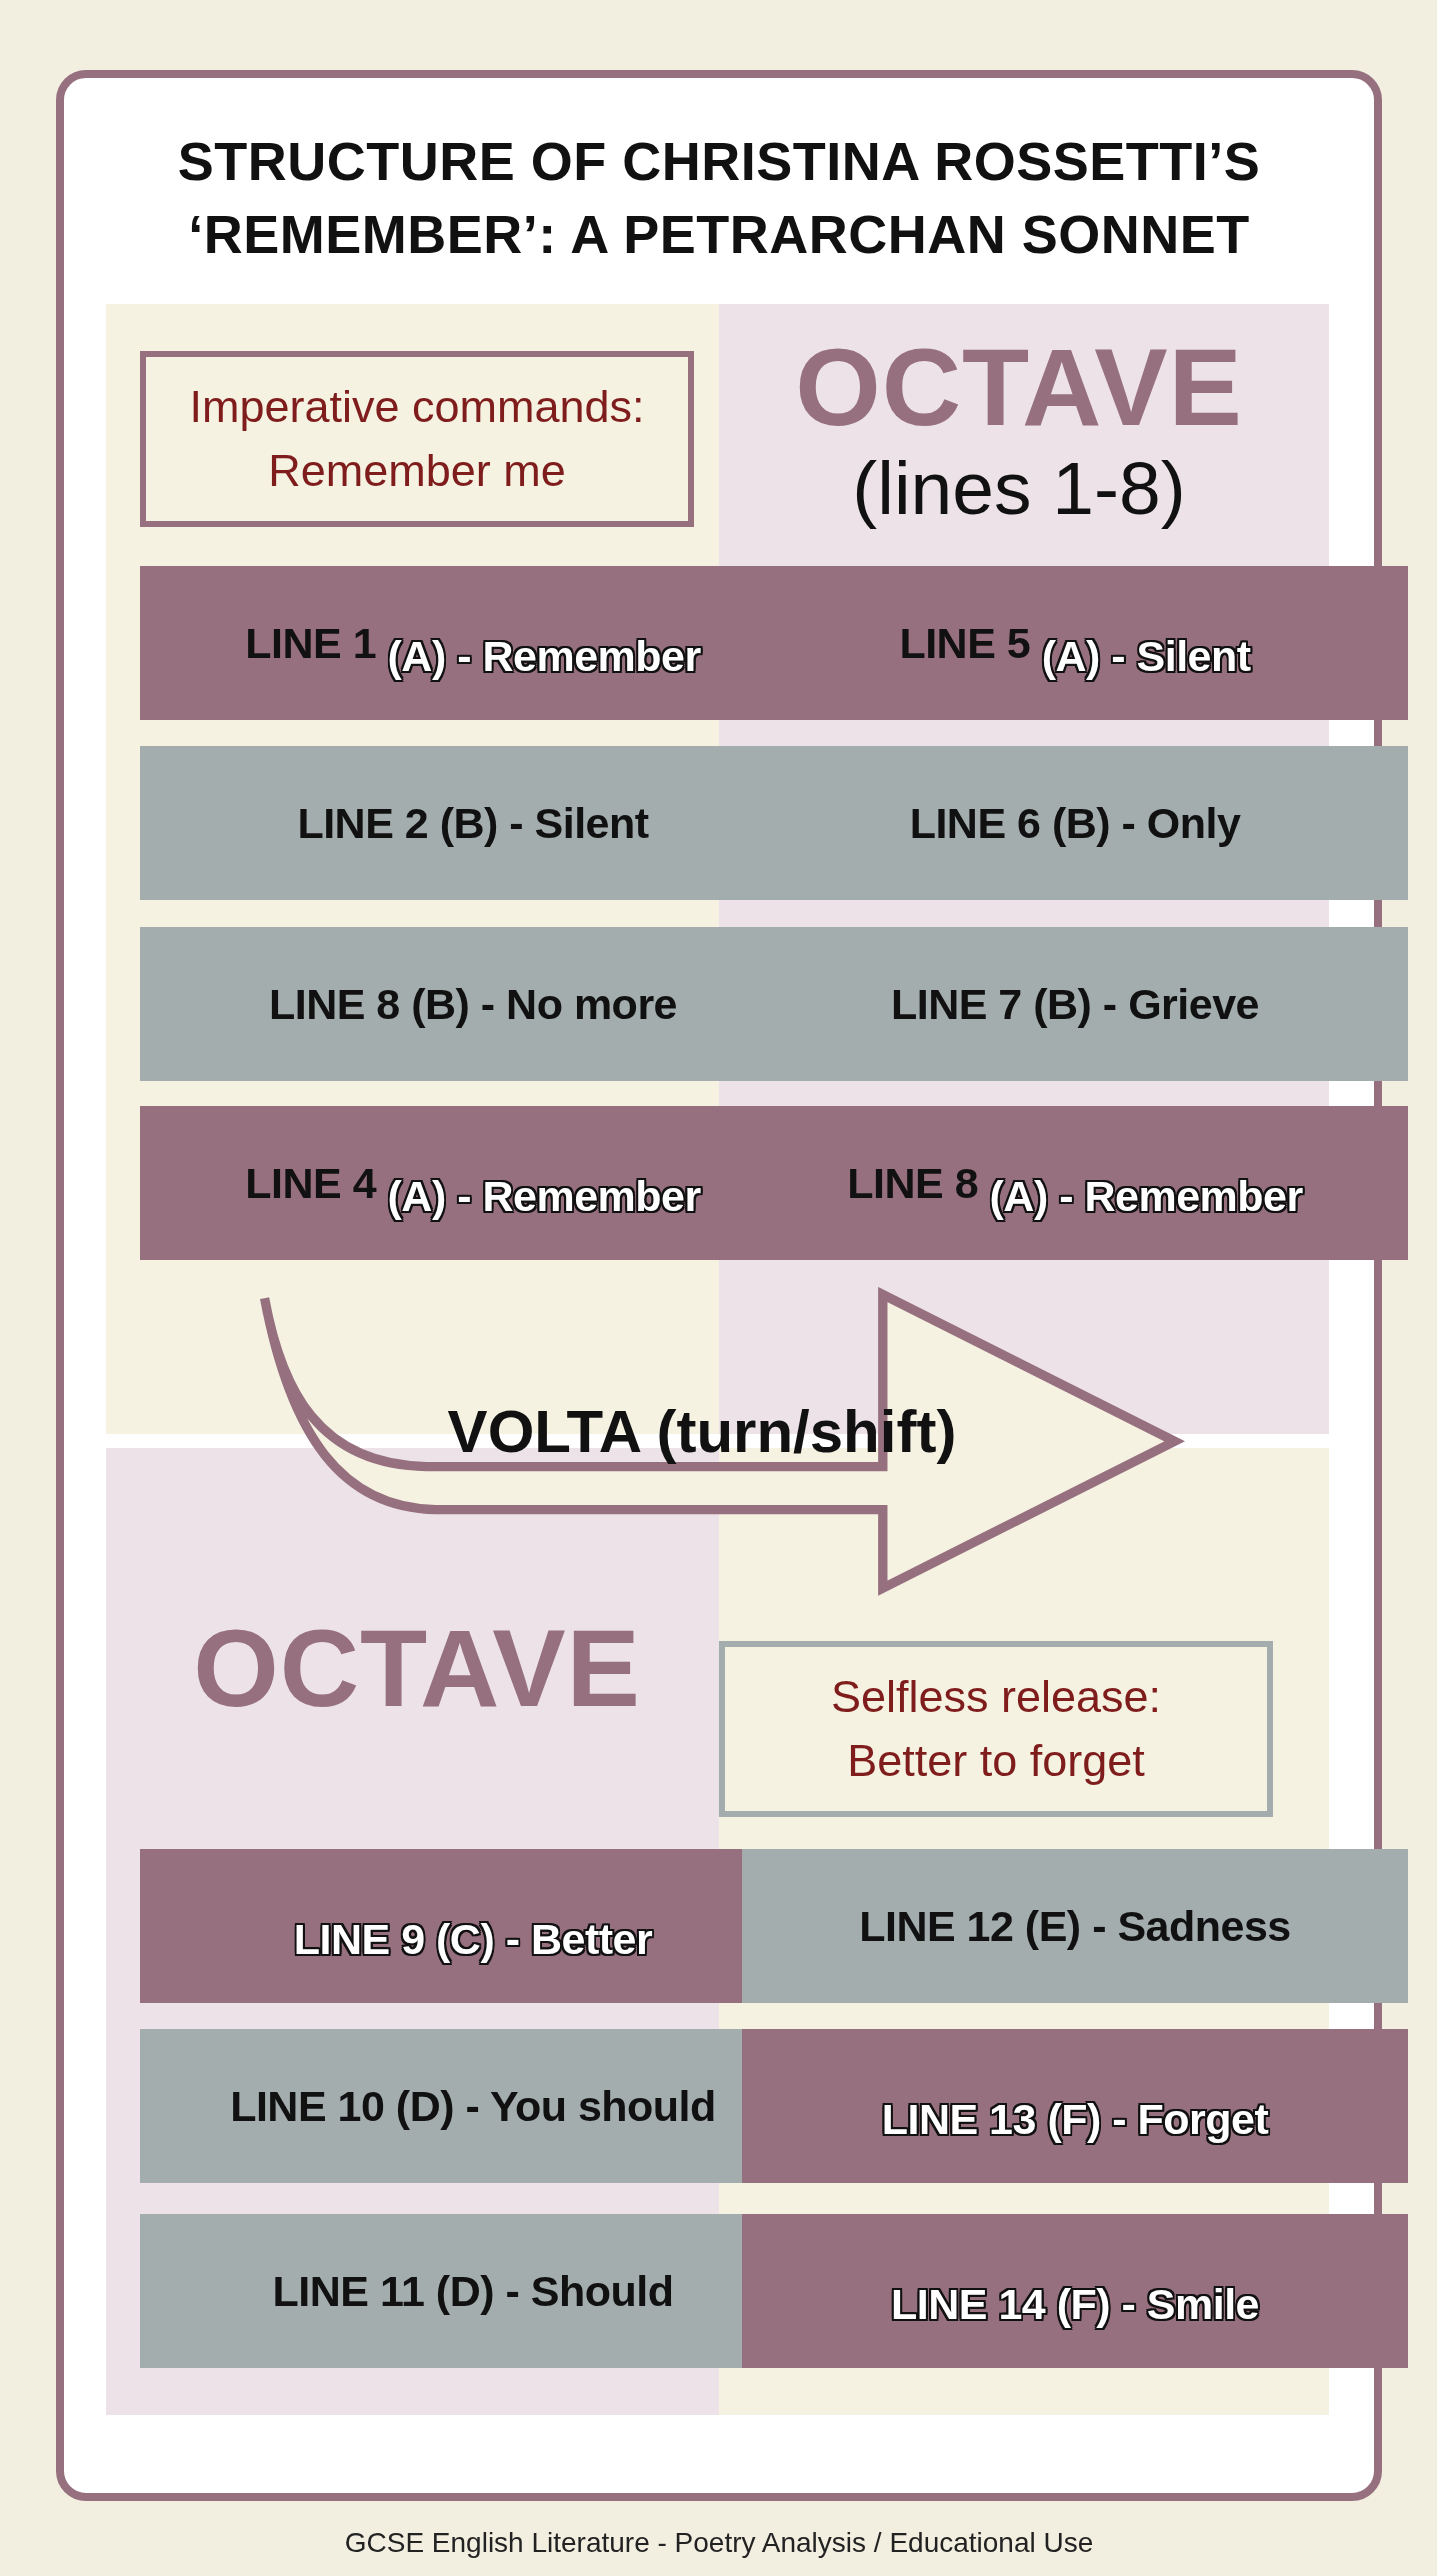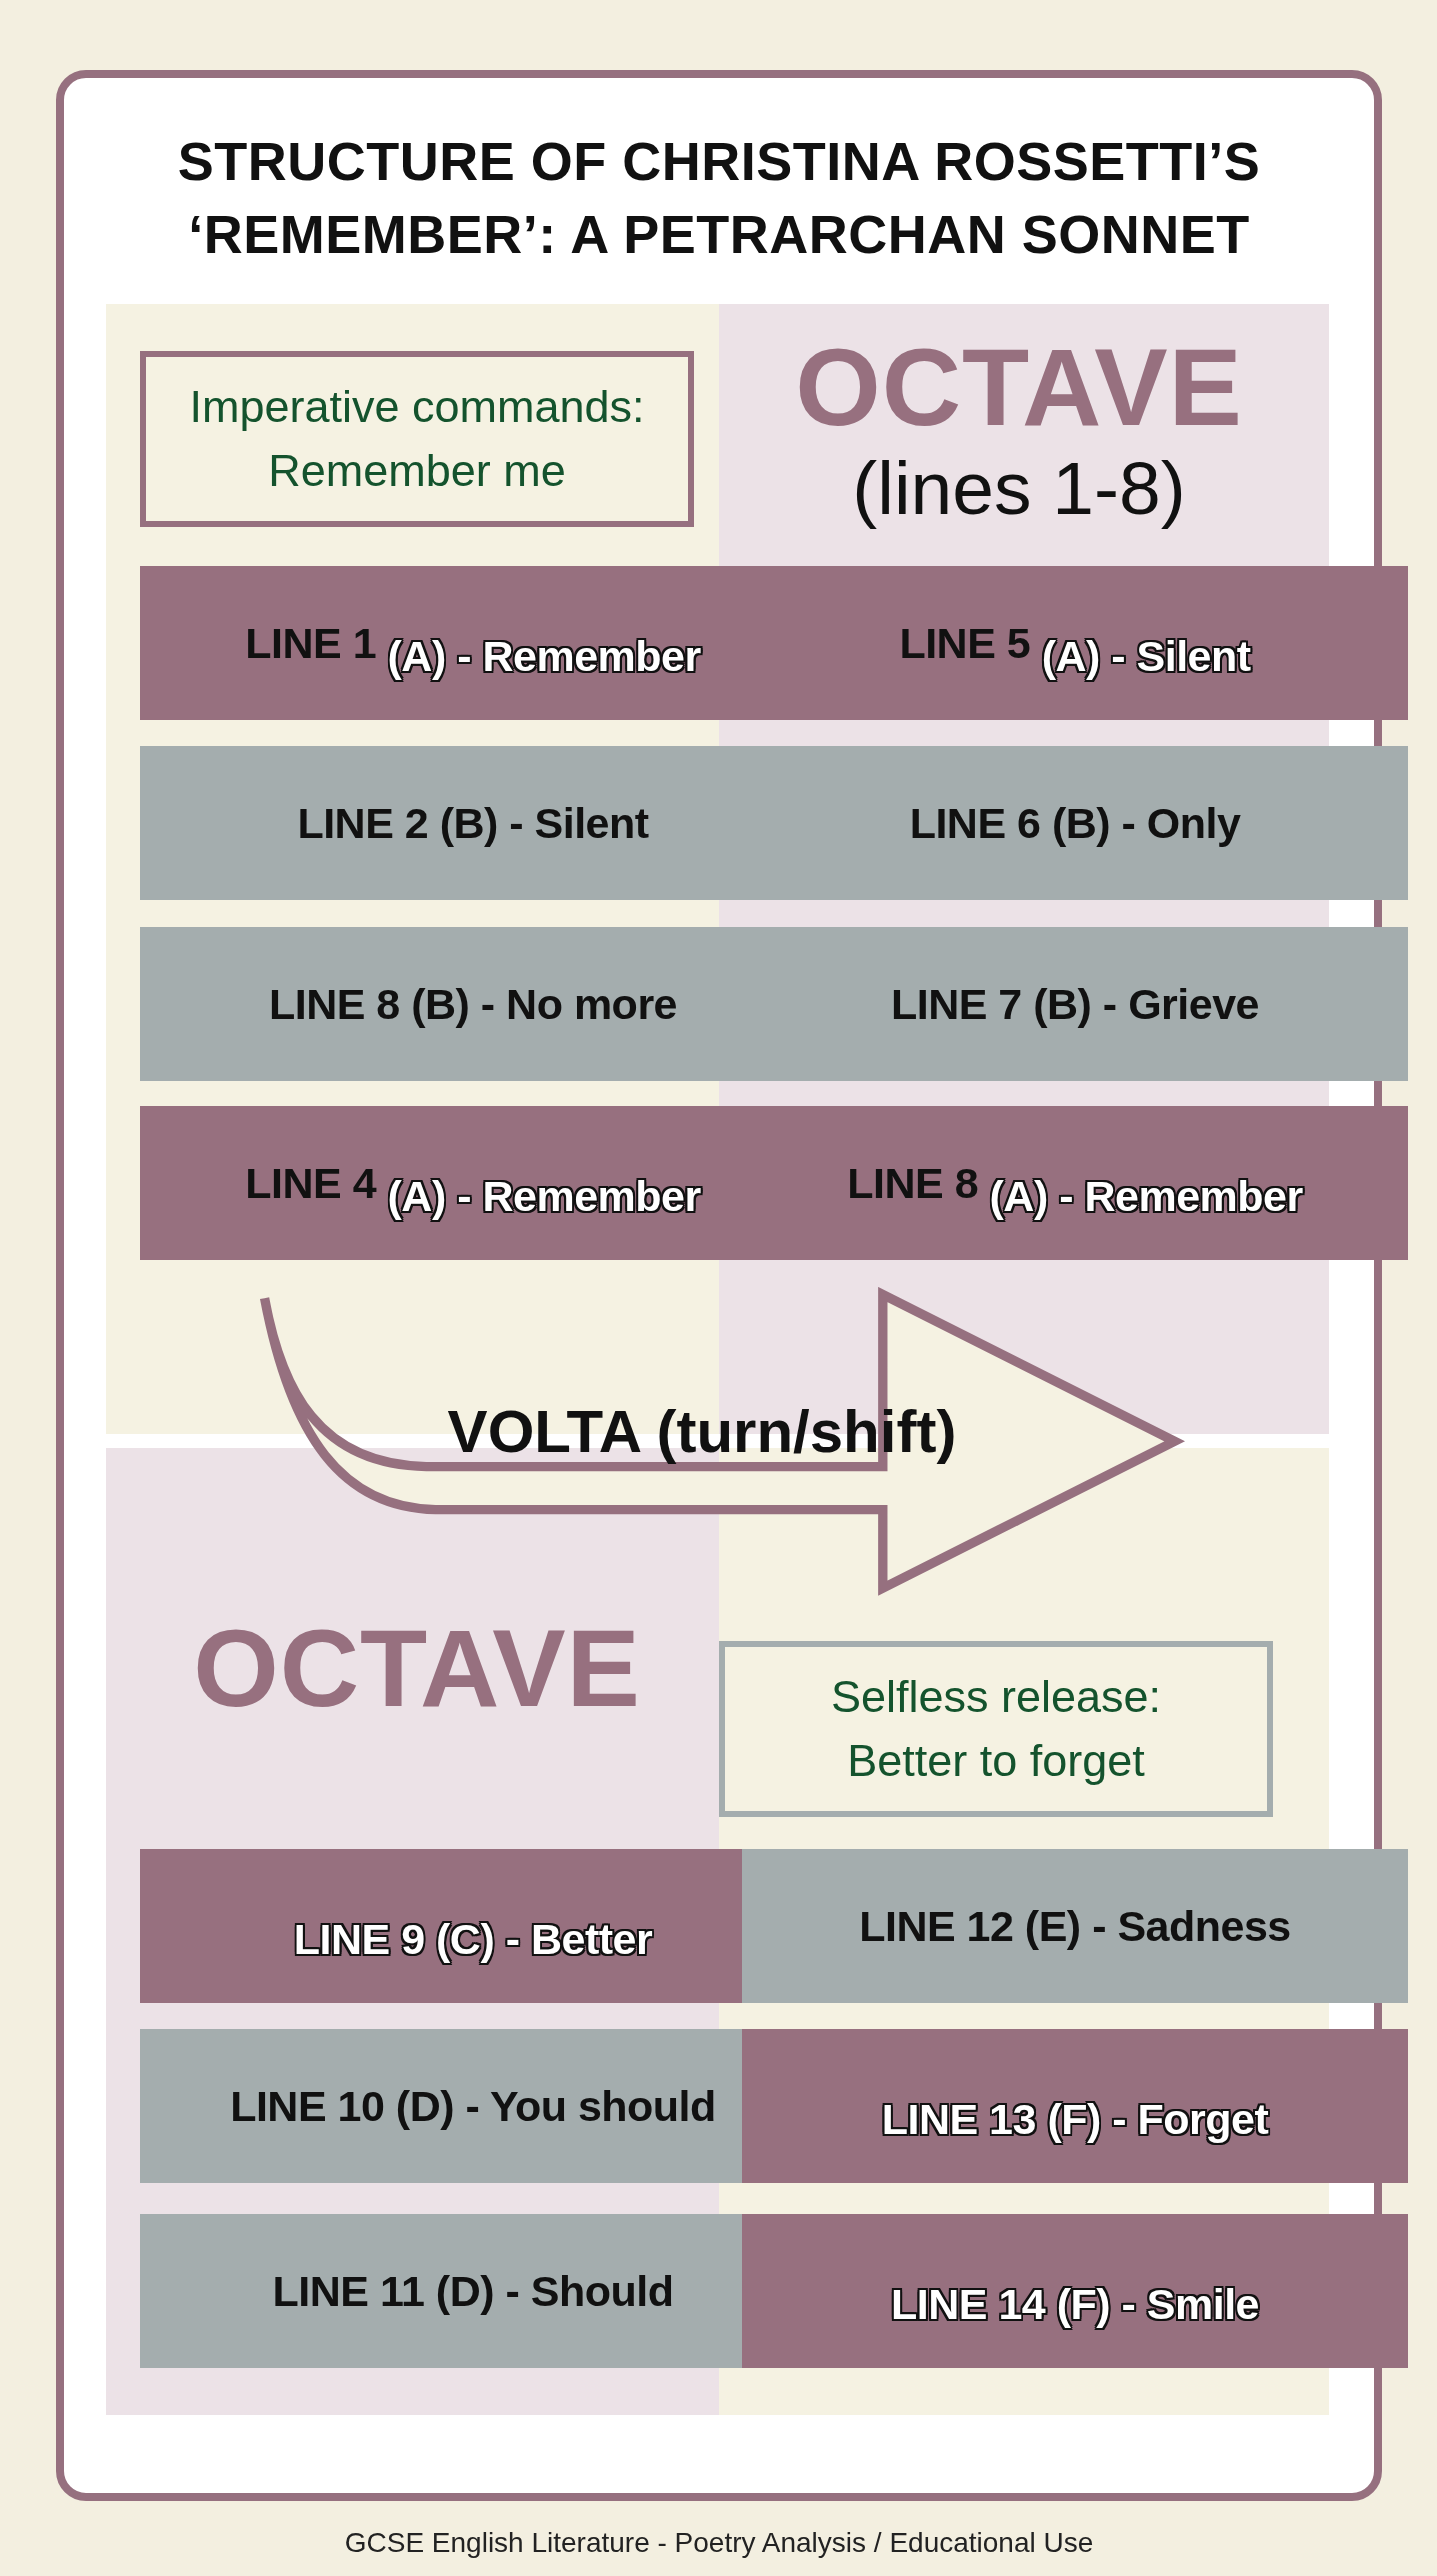--- a/index.html
+++ b/index.html
@@ -48,21 +48,21 @@
       -1.9px -1.9px 0 #111, 1.9px -1.9px 0 #111, -1.9px 1.9px 0 #111, 1.9px 1.9px 0 #111,
       0 -1.9px 0 #111, 0 1.9px 0 #111, -1.9px 0 0 #111, 1.9px 0 0 #111;
     margin-top: 27px;
   }
   .box .lbl { white-space: pre; }
 
   .note {
     position: absolute; width: 554px;
     box-sizing: border-box; background: #f5f2e2;
     display: flex; flex-direction: column; align-items: center; justify-content: center;
-    font-size: 45px; line-height: 64px; color: #14532d;
+    font-size: 45px; line-height: 64px; color: #7f1d1d;
   }
   .note-octave { left: 140px; top: 351px; height: 176px; border: 6.6px solid #96707f; }
   .note-sestet { left: 719px; top: 1633px; height: 176px; border: 6.6px solid #a4adae; margin-top: 8px; }
 
   .heading {
     position: absolute; text-align: center; width: 554px;
   }
   .heading .big {
     display: block; font-weight: 700; font-size: 110px; line-height: 116px;
     color: #97707f; letter-spacing: 0.9px;

